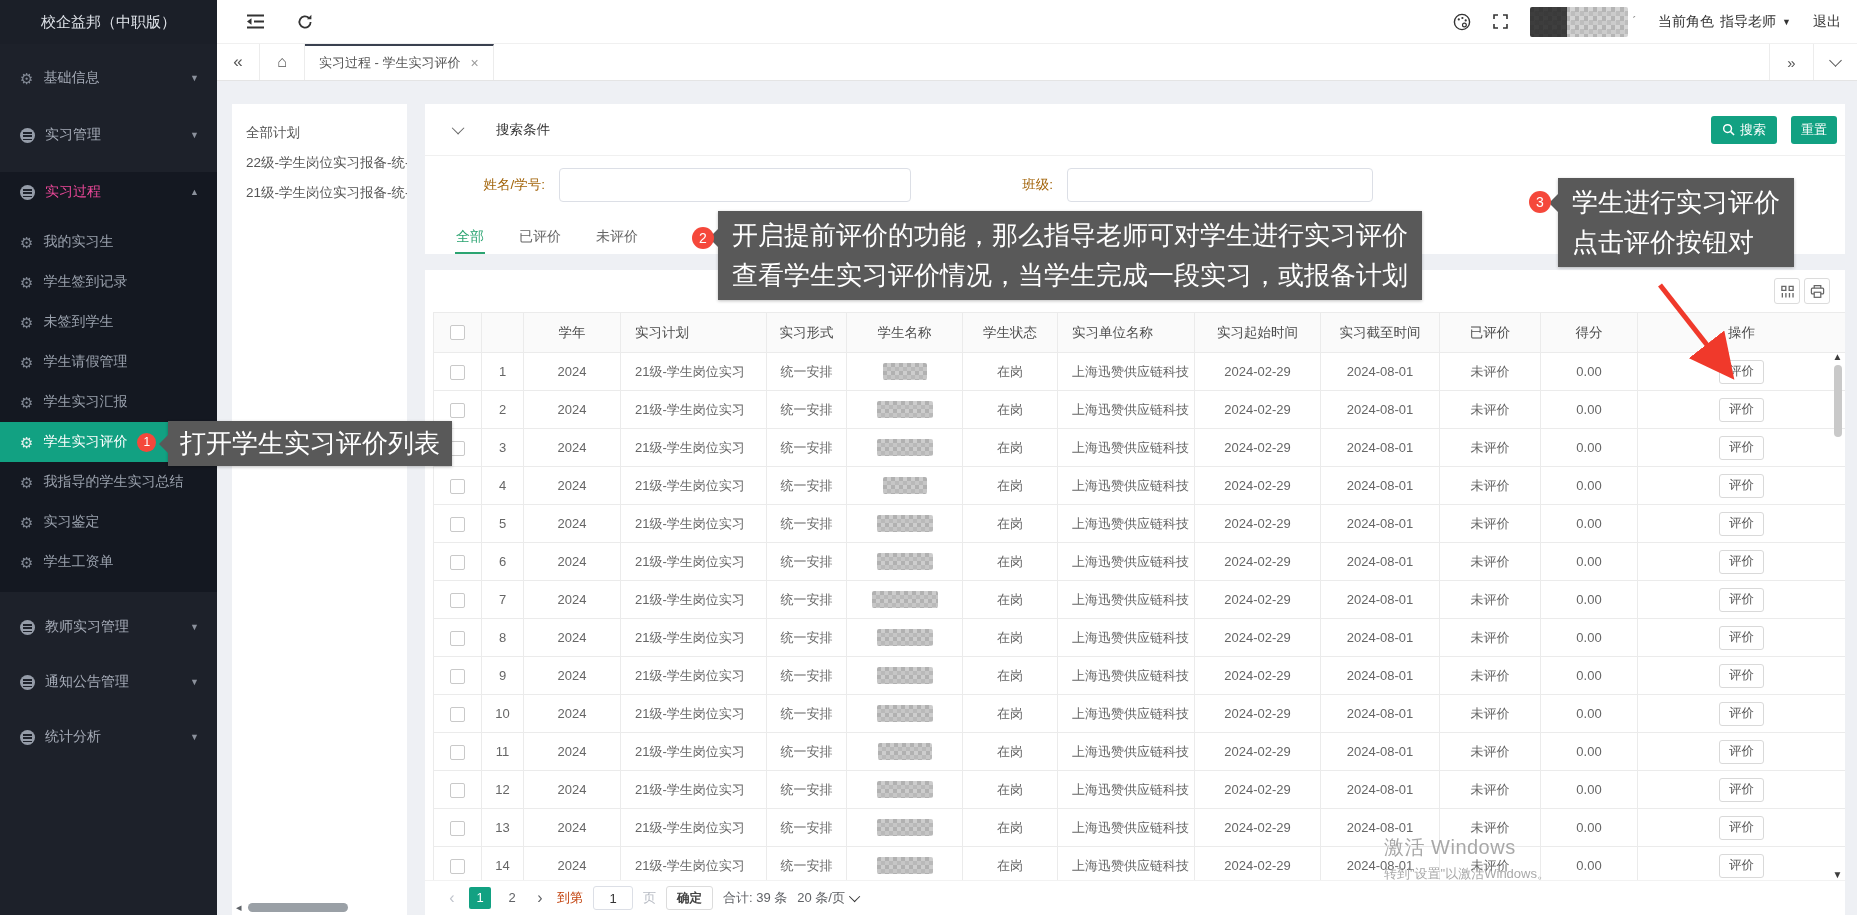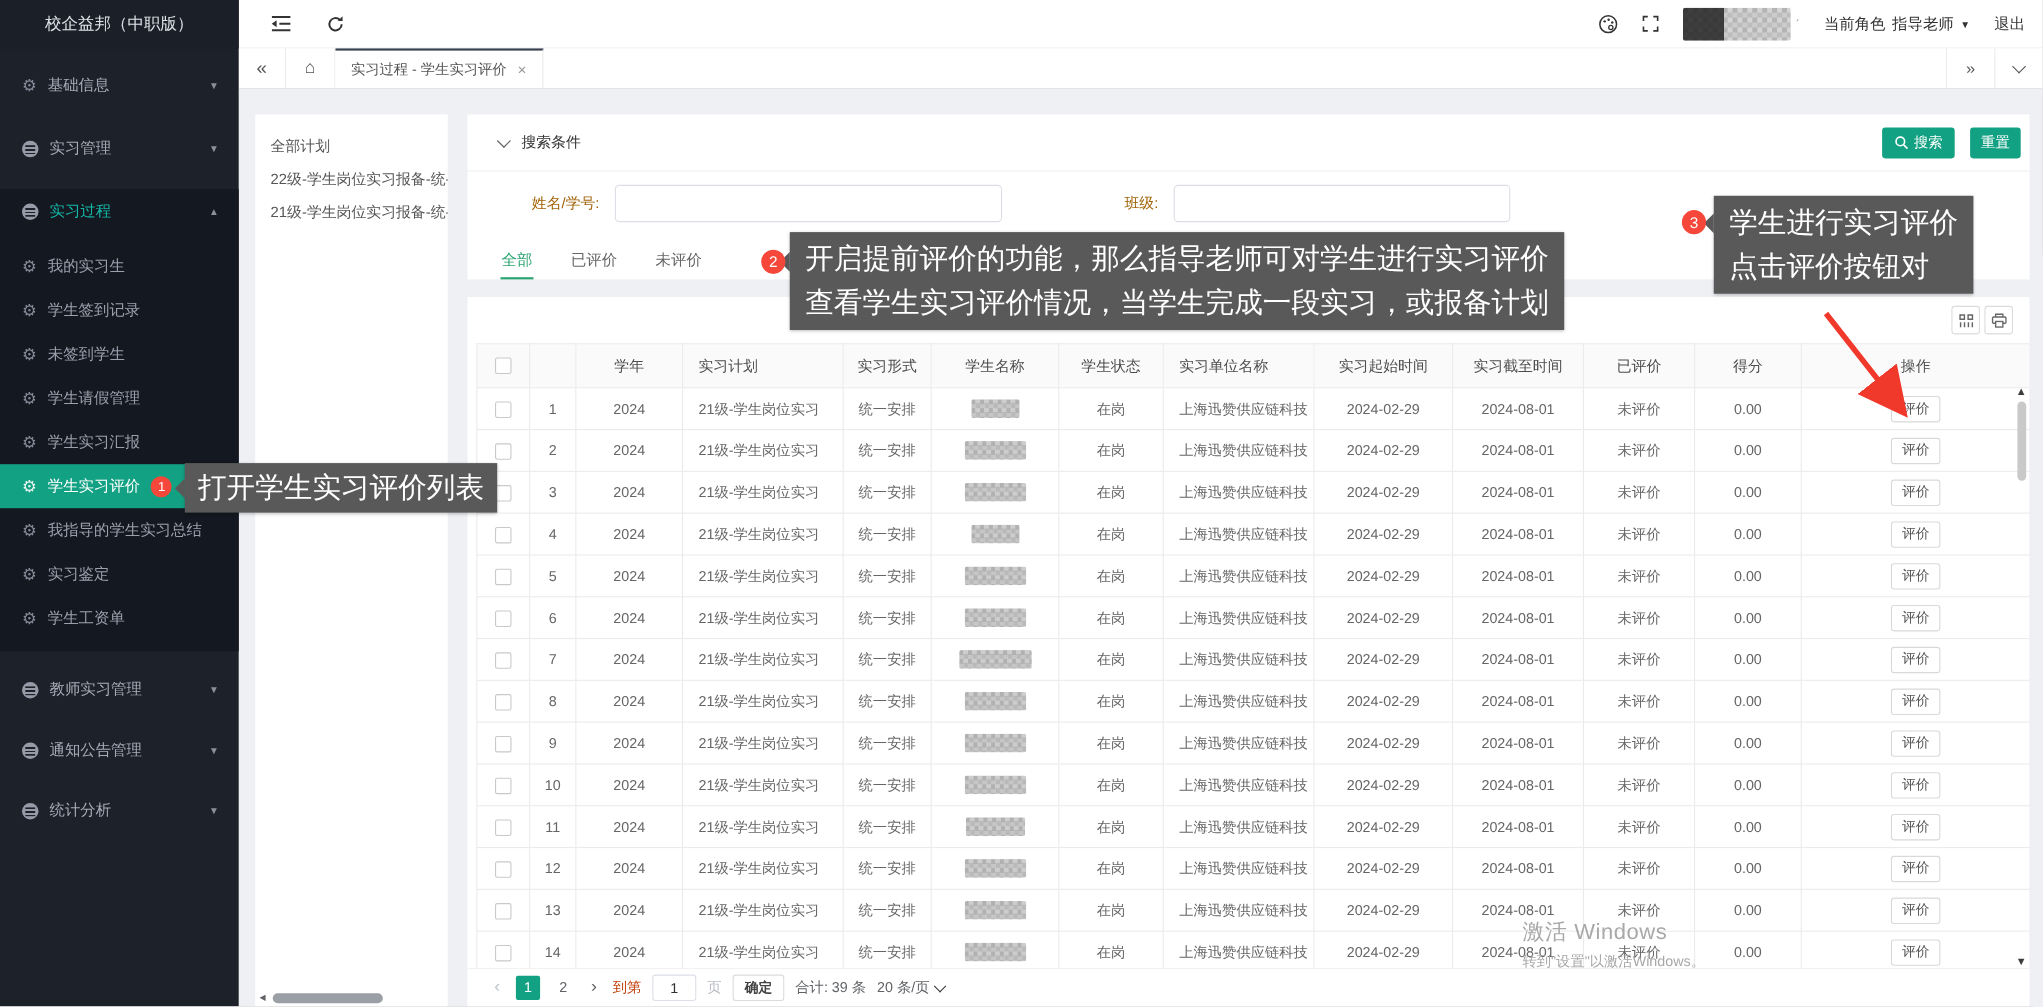--- a/index.html
+++ b/index.html
@@ -14,21 +14,21 @@
   .sb-group{height:40px;display:flex;align-items:center;padding:0 18px 0 20px;color:#a6acb8;font-size:14px;cursor:pointer;}
   .sb-group + .sb-group{margin-top:17px;}
   .sb-group .lbl{margin-left:10px;white-space:nowrap;}
   .caret{font-size:9px;color:#8b919c;margin-left:auto;}
   .ic-cl{width:15px;height:15px;border-radius:50%;background:#959ca8;position:relative;flex:0 0 15px;}
   .ic-cl::after{content:"";position:absolute;left:3px;right:3px;top:4px;height:8px;
      background:repeating-linear-gradient(#1d212a 0 1.6px,transparent 1.6px 3.4px);}
   .ic-gear{font-size:15px;color:#848b97;line-height:1;flex:0 0 auto;}
   .sb-expanded{margin-top:17px;background:#141821;padding-bottom:10px;}
   .sb-expanded .sb-group{margin-top:0;}
-  .sb-expanded .sb-group .lbl{color:#14b8a6;}
+  .sb-expanded .sb-group .lbl{color:#ec4899;}
   .sb-sub{padding-top:10px;}
   .sb-subitem{height:40px;display:flex;align-items:center;padding:0 14px 0 20px;color:#9aa1ad;font-size:14px;cursor:pointer;white-space:nowrap;}
   .sb-subitem .lbl{margin-left:10px;}
   .sb-subitem.active{background:#12a182;color:#fff;}
   .sb-subitem.active .ic-gear{color:#eaf3f0;}
   .badge{display:inline-flex;align-items:center;justify-content:center;width:19px;height:19px;border-radius:50%;
      background:#f5483b;color:#fff;font-size:12px;margin-left:10px;flex:0 0 19px;}
 
   
   .tophdr{position:absolute;left:217px;top:0;right:0;height:44px;background:#fff;border-bottom:1px solid #f0f0f0;
@@ -64,21 +64,21 @@
   
   .tree{position:absolute;left:232px;top:104px;width:175px;height:811px;background:#fff;overflow:hidden;}
   .tree-inner{padding:14px 0 0 14px;}
   .tree-item{height:30px;line-height:30px;font-size:13.5px;color:#555;white-space:nowrap;overflow:hidden;cursor:pointer;}
   .tree-hscroll{position:absolute;bottom:3px;left:4px;right:4px;height:10px;display:flex;align-items:center;}
   .tree-hscroll .arr{color:#5f6368;font-size:11px;line-height:1;}
   .tree-hscroll .thumb{margin-left:6px;width:100px;height:9px;border-radius:5px;background:#9aa0a6;}
 
   
   .cardA{position:absolute;left:425px;top:104px;width:1420px;height:150px;background:#fff;}
-  .search-head{height:52px;border-bottom:1px solid #f0f0f0;display:flex;align-items:center;padding:0 8px 0 30px;}
+  .search-head{height:52px;border-bottom:1px solid #f0f0f0;display:flex;align-items:center;padding:0 8px 0 30px;gap:22px;}
   .fold-caret{width:9px;height:9px;border-left:1.6px solid #666;border-bottom:1.6px solid #666;transform:rotate(-45deg) translateY(-2px);margin-right:10px;}
   .search-title{font-size:13.5px;color:#333;}
   .head-btns{margin-left:auto;display:flex;gap:14px;}
   .btn-teal{height:28px;border:none;border-radius:3px;background:#12a182;color:#fff;font-size:13px;
      display:inline-flex;align-items:center;justify-content:center;gap:5px;cursor:pointer;font-family:inherit;}
   .btn-search{width:66px;}
   .btn-reset{width:46px;}
   .form-row{display:flex;align-items:center;margin-top:12px;height:34px;}
   .f-label{font-size:13.5px;color:#a16207;text-align:right;white-space:nowrap;}
   .f-label.l1{width:120px;}

